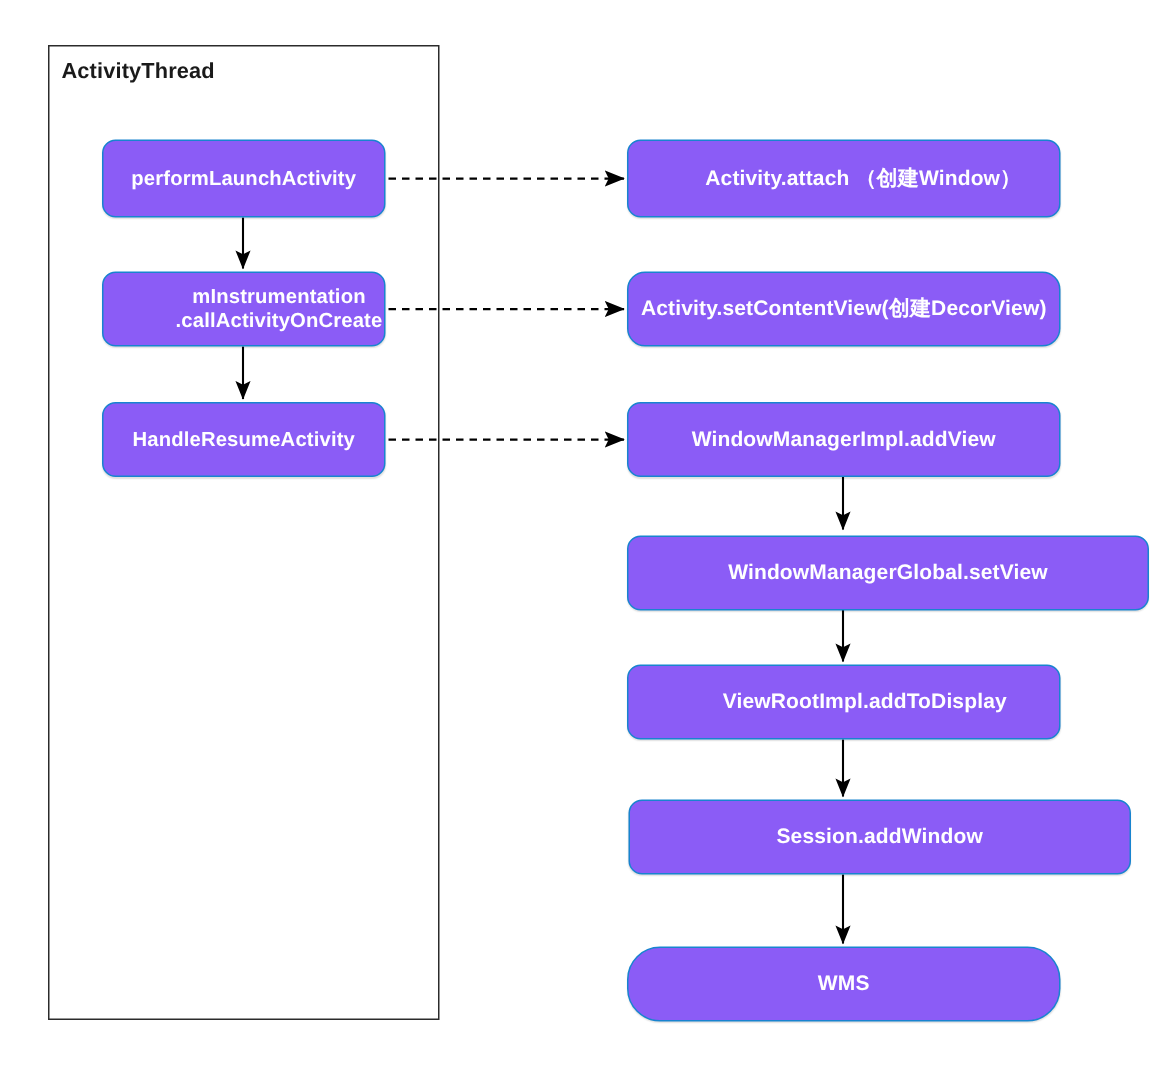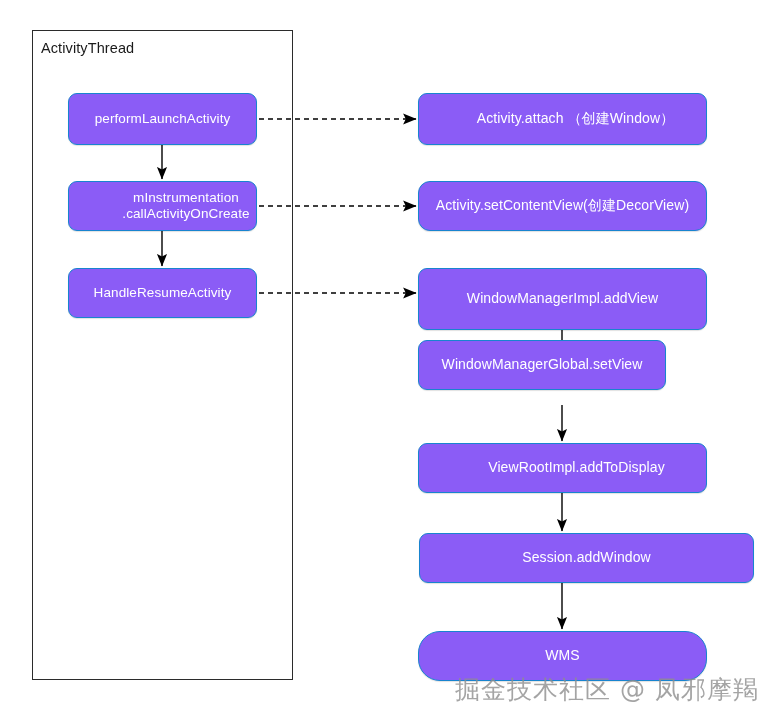--- a/index.html
+++ b/index.html
@@ -14,20 +14,21 @@
     overflow: hidden;
     font-family: "Liberation Sans", "DejaVu Sans", sans-serif;
   }
 
   #diagram {
     position: absolute;
     left: 0;
     top: 0;
     width: 771px;
     height: 723px;
+    font-weight: bold;
   }
 
   
   .group-box {
     position: absolute;
     left: 32px;
     top: 30px;
     width: 261px;
     height: 650px;
     border: 1.6px solid #2b2b2b;
@@ -135,32 +136,31 @@
         <span class="node-text">HandleResumeActivity</span>
       </div>
     </div>
   <div id="right-nodes-layer">
       <div class="node right" style="left: 418px; top: 93px; width: 289px; height: 52px; padding-left: 26px;">
         <span class="node-text">Activity.attach （创建Window）</span>
       </div>
       <div class="node right" style="left: 418px; top: 181px; width: 289px; height: 50px; border-radius: 12px;">
         <span class="node-text">Activity.setContentView(创建DecorView)</span>
       </div>
-      <div class="node right" style="left: 418px; top: 268px; width: 289px; height: 62px;">
+      <div class="node right" style="left: 418px; top: 268px; width: 289px; height: 50px;">
         <span class="node-text">WindowManagerImpl.addView</span>
       </div>
-      <div class="node right" style="left: 418px; top: 340px; width: 248px; height: 50px;">
+      <div class="node right" style="left: 418px; top: 357px; width: 348px; height: 50px;">
         <span class="node-text">WindowManagerGlobal.setView</span>
       </div>
       <div class="node right" style="left: 418px; top: 443px; width: 289px; height: 50px; padding-left: 28px;">
         <span class="node-text">ViewRootImpl.addToDisplay</span>
       </div>
       <div class="node right" style="left: 419px; top: 533px; width: 335px; height: 50px;">
         <span class="node-text">Session.addWindow</span>
       </div>
       <div class="node right" style="left: 418px; top: 631px; width: 289px; height: 50px; border-radius: 22px;">
         <span class="node-text">WMS</span>
       </div>
     </div>
 
-  <div class="watermark">掘金技术社区 @ 凤邪摩羯</div>
 
 </div>
 
 </body></html>

